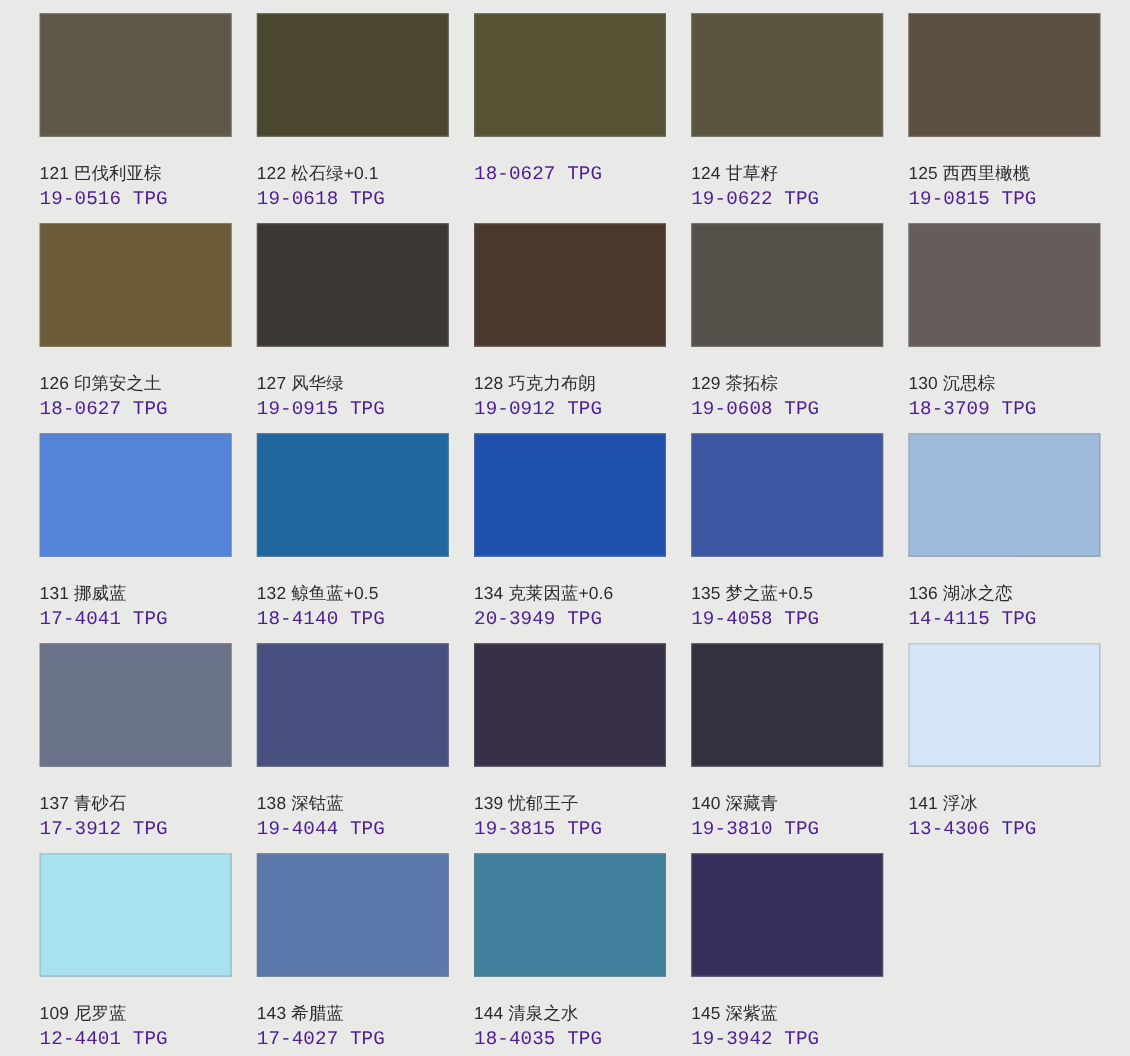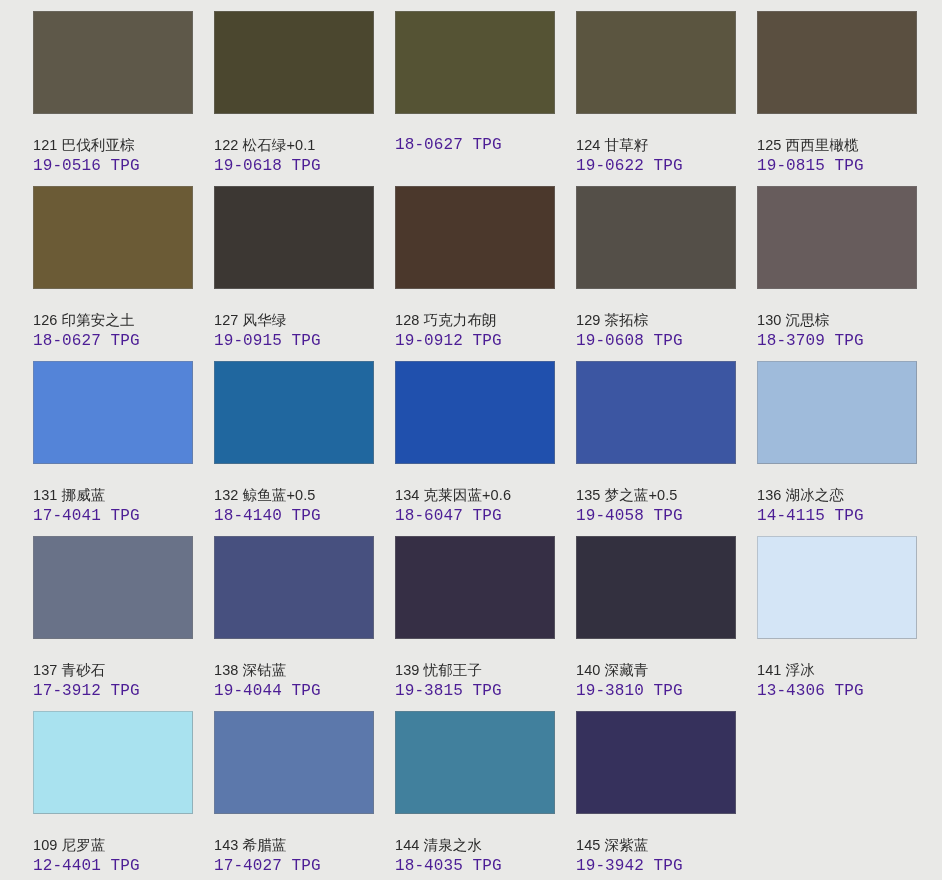--- a/index.html
+++ b/index.html
@@ -140,21 +140,21 @@
       <div class="swatch-chip" style="background-color: rgb(32, 103, 159);"></div>
       <div class="swatch-text">
         <div class="swatch-name">132 鲸鱼蓝+0.5</div>
         <div class="swatch-code">18-4140 TPG</div>
       </div>
     </div>
     <div class="swatch-cell">
       <div class="swatch-chip" style="background-color: rgb(32, 80, 173);"></div>
       <div class="swatch-text">
         <div class="swatch-name">134 克莱因蓝+0.6</div>
-        <div class="swatch-code">18-6047 TPG</div>
+        <div class="swatch-code">20-3949 TPG</div>
       </div>
     </div>
     <div class="swatch-cell">
       <div class="swatch-chip" style="background-color: rgb(60, 86, 162);"></div>
       <div class="swatch-text">
         <div class="swatch-name">135 梦之蓝+0.5</div>
         <div class="swatch-code">19-4058 TPG</div>
       </div>
     </div>
     <div class="swatch-cell">

